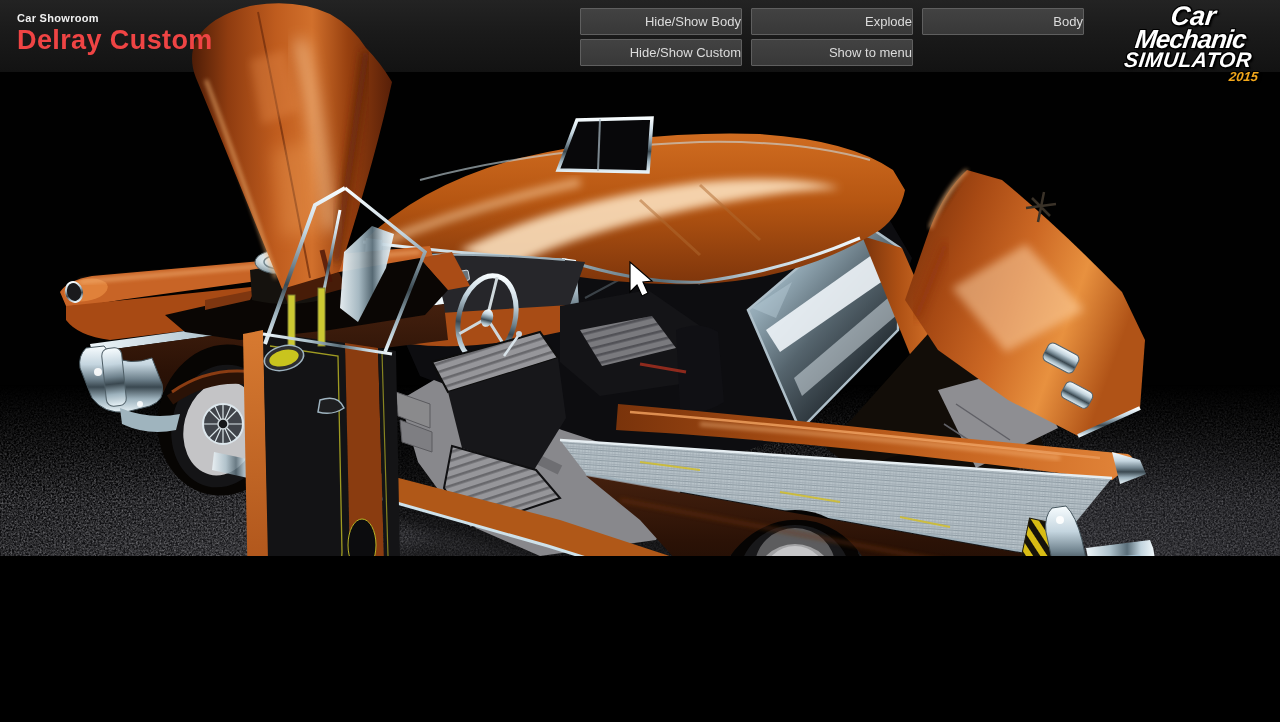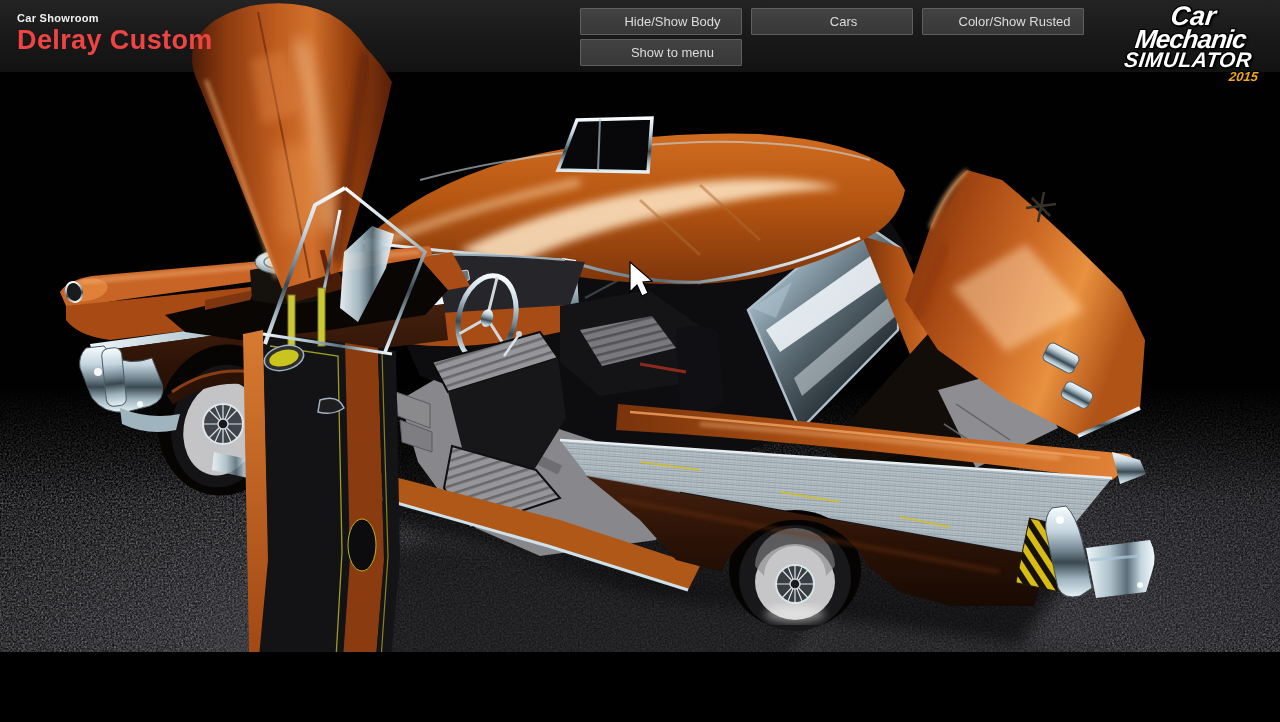--- a/index.html
+++ b/index.html
@@ -1,35 +1,35 @@
 <!DOCTYPE html>
 <html><head>
 <meta charset="utf-8">
 <style>
   html,body{margin:0;padding:0;background:#000;}
-  .app{position:relative;width:1280px;height:652px;overflow:hidden;background:#000;
+  .app{position:relative;width:1280px;height:556px;overflow:hidden;background:#000;
        font-family:"Liberation Sans",sans-serif;}
   
   .header-band{position:absolute;left:0;top:0;width:1280px;height:73px;z-index:1;
        background:linear-gradient(#232323 0%,#1a1a1a 45%,#121212 100%);
        border-bottom:1px solid #050505;}
   .scene-svg{position:absolute;left:0;top:0;z-index:2;}
   .hud{position:absolute;left:0;top:0;width:1280px;height:722px;z-index:3;pointer-events:none;}
   .hud *{pointer-events:auto;}
 
   .title-block{position:absolute;left:17px;top:12px;color:#eee;}
   .subtitle{font-size:11px;font-weight:bold;color:#f0f0f0;letter-spacing:.3px;}
   .page-title{font-size:27px;font-weight:600;color:#ef4444;margin-top:1px;letter-spacing:.4px;}
 
   .btn-grid{position:absolute;left:580px;top:8px;display:grid;
        grid-template-columns:162px 162px 162px;grid-auto-rows:27px;
        column-gap:9px;row-gap:4px;}
   .ui-btn{background:linear-gradient(#424242,#383838);border:1px solid #5f5f5f;
        color:#dcdcdc;font-family:"Liberation Sans",sans-serif;font-size:13px;
-       text-align:center;padding:0 0 0 23px;cursor:pointer;border-radius:1px;line-height:25px;}
+       text-align:right;padding:0 0 0 23px;cursor:pointer;border-radius:1px;line-height:25px;}
 
   .logo{position:absolute;right:4px;top:5px;width:172px;text-align:center;
        transform:skewX(-7deg);color:#fff;font-weight:bold;font-style:italic;
        text-shadow:1px 1px 0 #000,-1px 1px 0 #000,1px -1px 0 #000,-1px -1px 0 #000,2px 2px 2px #000;}
   .logo .l1{font-size:27px;line-height:23px;letter-spacing:0;}
   .logo .l2{font-size:26px;line-height:22px;letter-spacing:-1px;}
   .logo .l3{font-size:21px;line-height:20px;letter-spacing:.5px;}
   .logo .l4{font-size:13px;line-height:13px;text-align:right;padding-right:14px;font-style:italic;}
 </style>
 </head>
@@ -385,22 +385,23 @@
   </svg>
 
   <div class="hud">
     <div class="title-block">
       <div class="subtitle">Car Showroom</div>
       <div class="page-title">Delray Custom</div>
     </div>
 
     <div class="btn-grid">
       <button class="ui-btn">Hide/Show Body</button>
-      <button class="ui-btn">Cars</button>
-      <button class="ui-btn">Color/Show Rusted</button>
+      <button class="ui-btn">Explode</button>
+      <button class="ui-btn">Body</button>
+      <button class="ui-btn">Hide/Show Custom</button>
       <button class="ui-btn">Show to menu</button>
     </div>
 
     <div class="logo">
       <div class="l1">Car</div>
       <div class="l2">Mechanic</div>
       <div class="l3">SIMULATOR</div>
       <div class="l4" style="color: rgb(242, 167, 27);">2015</div>
     </div>
   </div>

